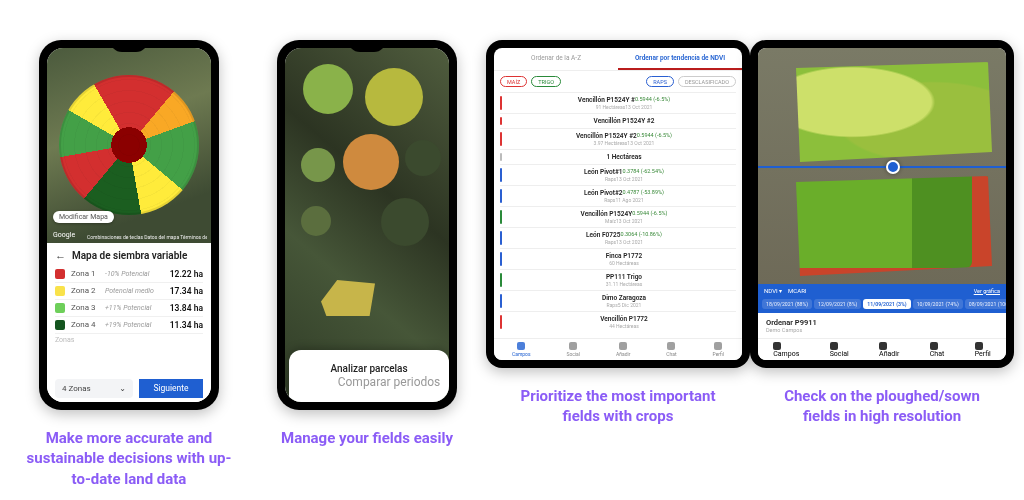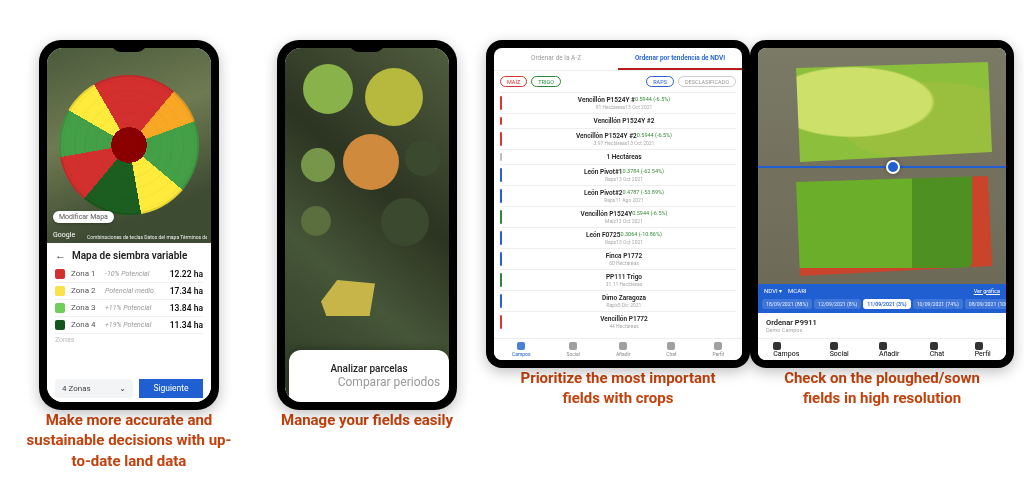--- a/index.html
+++ b/index.html
@@ -17,21 +17,22 @@
     display: flex;
     flex-direction: column;
     align-items: center;
     flex: 1 1 0;
   }
   .caption {
     text-align: center;
     font-weight: 700;
     font-size: 15px;
     line-height: 1.35;
-    color: #c2410c;
+    color: #8b5cf6;
+    margin-top: 18px;
     max-width: 220px;
   }
 
   
   .phone {
     width: 180px;
     height: 370px;
     background: #000;
     border-radius: 22px;
     padding: 8px;

